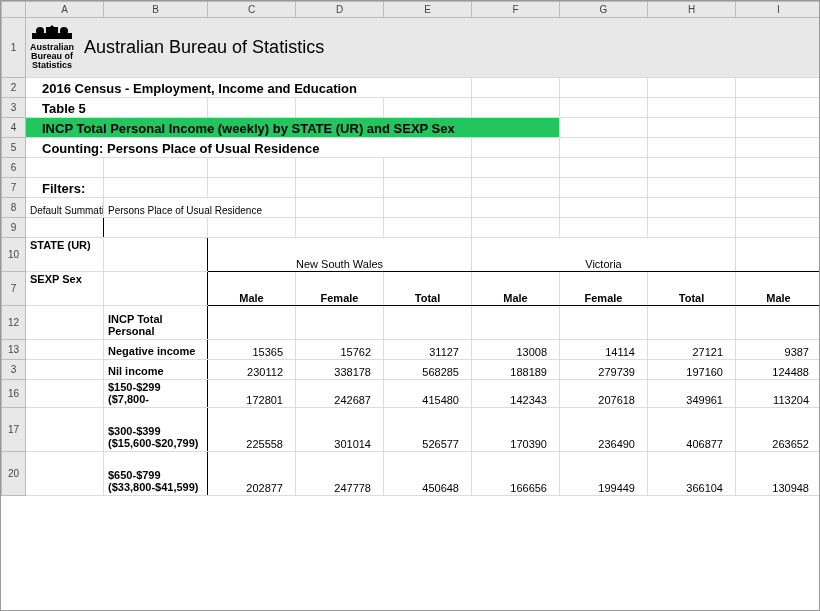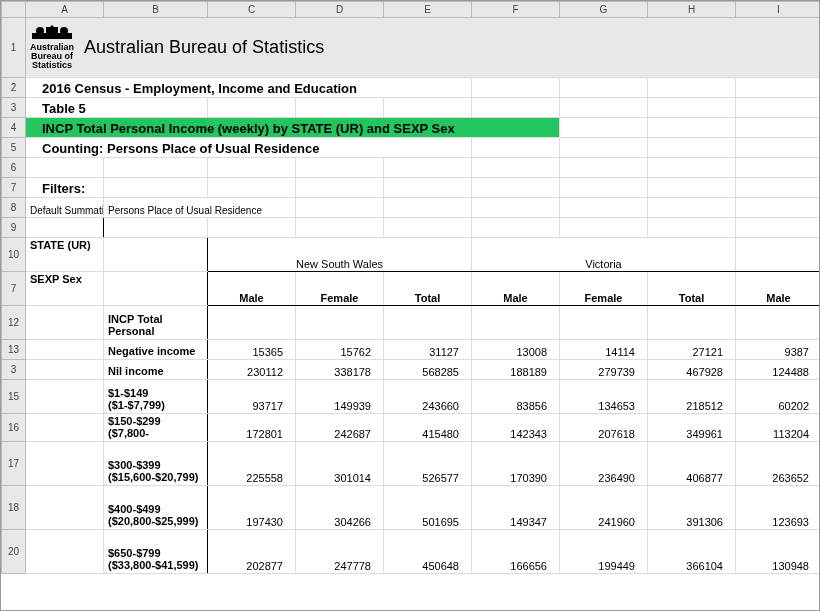--- a/index.html
+++ b/index.html
@@ -255,34 +255,22 @@
         </tr>
         <tr>
           <th class="rowhdr">3</th>
           <td></td>
           <td class="label border-right-strong">Nil income</td>
           <td class="num">230112</td>
           <td class="num">338178</td>
           <td class="num">568285</td>
           <td class="num">188189</td>
           <td class="num">279739</td>
-          <td class="num">467928</td>
+          <td class="num">197160</td>
           <td class="num">124488</td>
-        </tr>
-        <tr class="tall">
-          <th class="rowhdr">15</th>
-          <td></td>
-          <td class="label border-right-strong">$1-$149 ($1-$7,799)</td>
-          <td class="num">93717</td>
-          <td class="num">149939</td>
-          <td class="num">243660</td>
-          <td class="num">83856</td>
-          <td class="num">134653</td>
-          <td class="num">218512</td>
-          <td class="num">60202</td>
         </tr>
         <tr>
           <th class="rowhdr">16</th>
           <td></td>
           <td class="label border-right-strong">$150-$299 ($7,800-</td>
           <td class="num">172801</td>
           <td class="num">242687</td>
           <td class="num">415480</td>
           <td class="num">142343</td>
           <td class="num">207618</td>
@@ -295,32 +283,20 @@
           <td class="label border-right-strong">$300-$399 ($15,600-$20,799)</td>
           <td class="num">225558</td>
           <td class="num">301014</td>
           <td class="num">526577</td>
           <td class="num">170390</td>
           <td class="num">236490</td>
           <td class="num">406877</td>
           <td class="num">263652</td>
         </tr>
         <tr class="tall3">
-          <th class="rowhdr">18</th>
-          <td></td>
-          <td class="label border-right-strong">$400-$499 ($20,800-$25,999)</td>
-          <td class="num">197430</td>
-          <td class="num">304266</td>
-          <td class="num">501695</td>
-          <td class="num">149347</td>
-          <td class="num">241960</td>
-          <td class="num">391306</td>
-          <td class="num">123693</td>
-        </tr>
-        <tr class="tall3">
           <th class="rowhdr">20</th>
           <td></td>
           <td class="label border-right-strong">$650-$799 ($33,800-$41,599)</td>
           <td class="num">202877</td>
           <td class="num">247778</td>
           <td class="num">450648</td>
           <td class="num">166656</td>
           <td class="num">199449</td>
           <td class="num">366104</td>
           <td class="num">130948</td>

